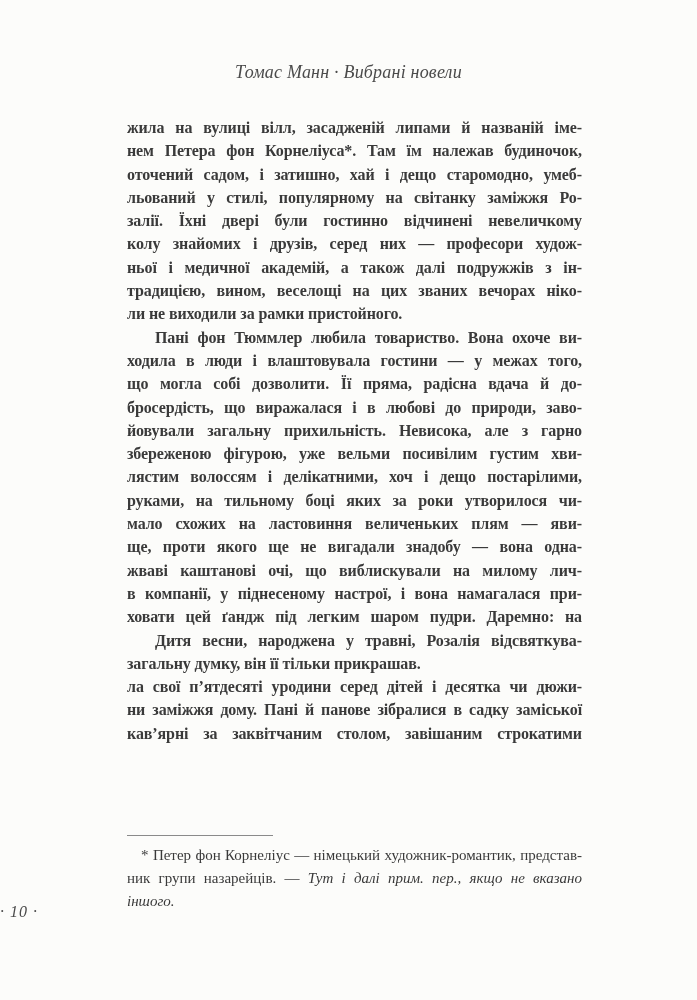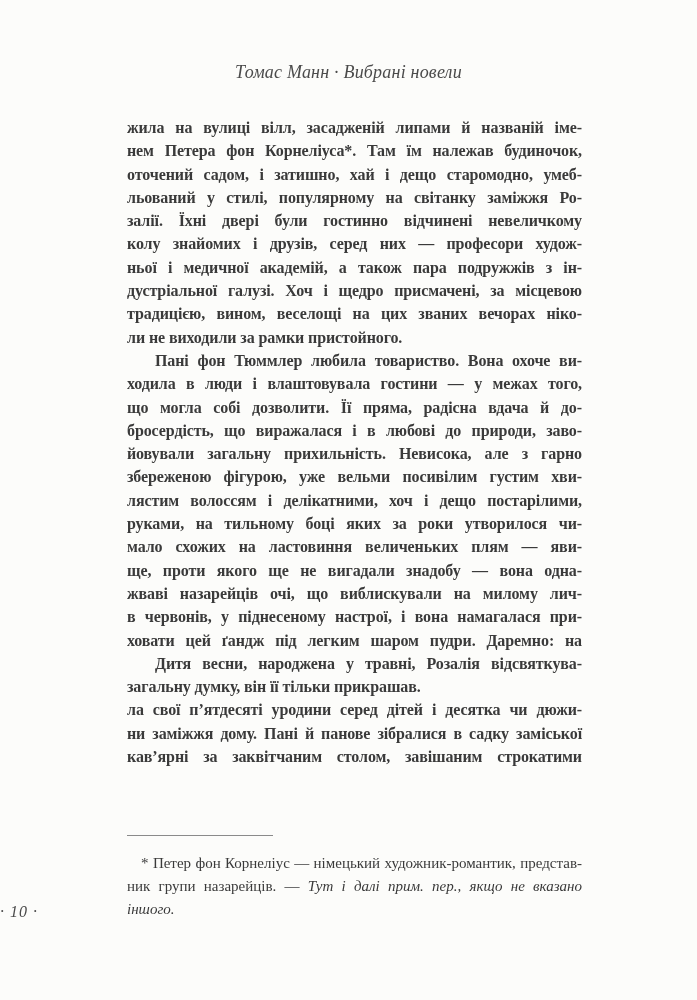--- a/index.html
+++ b/index.html
@@ -57,21 +57,21 @@
   }
   .footnote {
     position: absolute;
     left: 127px;
     top: 844px;
     width: 455px;
     font-size: 15px;
     line-height: 23px;
     color: var(--ink);
   }
-  .footnote .fn-indent { text-indent: 14px; margin-top: 8px; }
+  .footnote .fn-indent { text-indent: 14px; }
   .it { font-style: italic; }
   .page-number {
     position: absolute;
     top: 903px;
     left: 0;
     width: 100%;
     font-style: italic;
     font-size: 16px;
     color: var(--muted);
     letter-spacing: 1px;
@@ -83,36 +83,35 @@
 <div class="page">
   <div class="running-header">Томас Манн · Вибрані новели</div>
 
   <div class="text-block">
       <div class="line">жила на вулиці вілл, засадженій липами й названій іме-</div>
       <div class="line">нем Петера фон Корнеліуса*. Там їм належав будиночок,</div>
       <div class="line">оточений садом, і затишно, хай і дещо старомодно, умеб-</div>
       <div class="line">льований у стилі, популярному на світанку заміжжя Ро-</div>
       <div class="line">залії. Їхні двері були гостинно відчинені невеличкому</div>
       <div class="line">колу знайомих і друзів, серед них — професори худож-</div>
-      <div class="line">ньої і медичної академій, а також пара подружжів з ін-</div>
-      <div class="line">дустріальної галузі. Хоч і щедро присмачені, за місцевою</div>
+      <div class="line">ньої і медичної академій, а також далі подружжів з ін-</div>
       <div class="line">традицією, вином, веселощі на цих званих вечорах ніко-</div>
       <div class="line flush">ли не виходили за рамки пристойного.</div>
       <div class="line indent">Пані фон Тюммлер любила товариство. Вона охоче ви-</div>
       <div class="line">ходила в люди і влаштовувала гостини — у межах того,</div>
       <div class="line">що могла собі дозволити. Її пряма, радісна вдача й до-</div>
       <div class="line">бросердість, що виражалася і в любові до природи, заво-</div>
       <div class="line">йовували загальну прихильність. Невисока, але з гарно</div>
       <div class="line">збереженою фігурою, уже вельми посивілим густим хви-</div>
       <div class="line">лястим волоссям і делікатними, хоч і дещо постарілими,</div>
       <div class="line">руками, на тильному боці яких за роки утворилося чи-</div>
       <div class="line">мало схожих на ластовиння величеньких плям — яви-</div>
       <div class="line">ще, проти якого ще не вигадали знадобу — вона одна-</div>
-      <div class="line">жваві назарейців очі, що виблискували на милому лич-</div>
-      <div class="line">в червонів, у піднесеному настрої, і вона намагалася при-</div>
+      <div class="line">жваві каштанові очі, що виблискували на милому лич-</div>
+      <div class="line">в компанії, у піднесеному настрої, і вона намагалася при-</div>
       <div class="line">ховати цей ґандж під легким шаром пудри. Даремно: на</div>
       <div class="line indent">Дитя весни, народжена у травні, Розалія відсвяткува-</div>
       <div class="line flush">загальну думку, він її тільки прикрашав.</div>
       <div class="line">ла свої п’ятдесяті уродини серед дітей і десятка чи дюжи-</div>
       <div class="line">ни заміжжя дому. Пані й панове зібралися в садку заміської</div>
       <div class="line">кав’ярні за заквітчаним столом, завішаним строкатими</div>
     </div>
 
   <div class="footnote-rule"></div>
 

